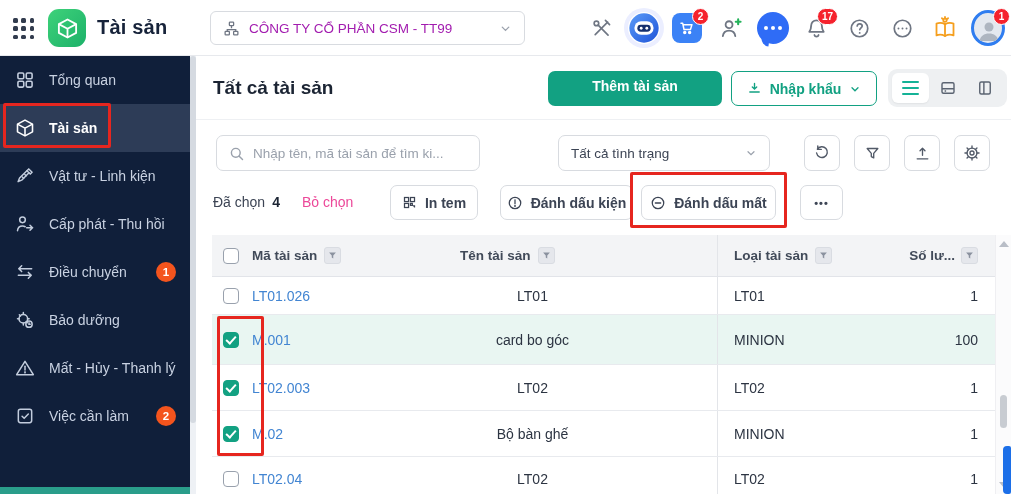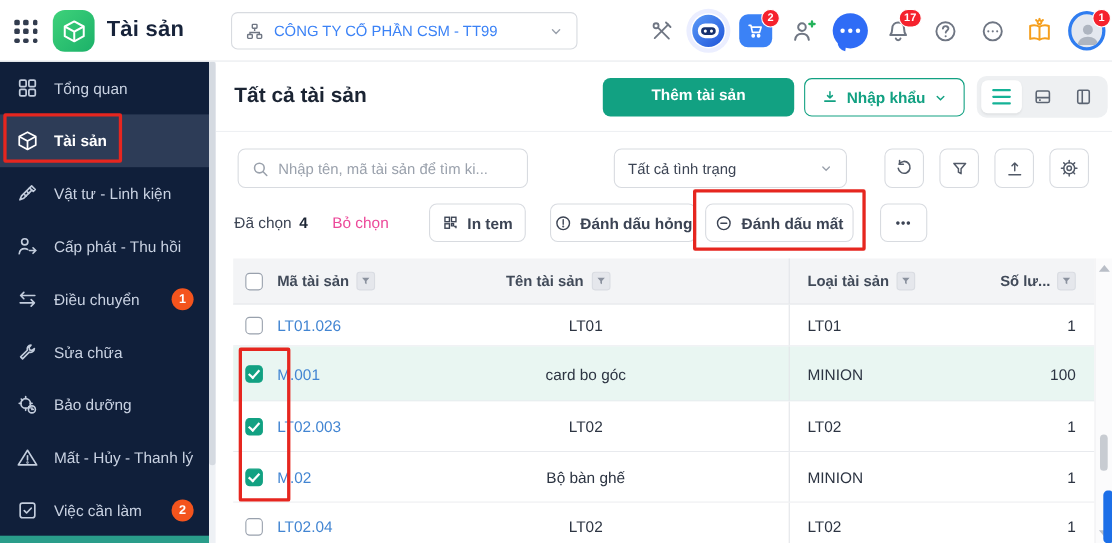--- a/index.html
+++ b/index.html
@@ -7,21 +7,21 @@
   body { font-family:"Liberation Sans","DejaVu Sans",sans-serif; background:#fff; position:relative; color:#2c3442; }
   svg { display:block; }
 
   
   .topbar { position:absolute; left:0; top:0; width:1011px; height:56px; background:#fff; border-bottom:1px solid #e7e9ed; z-index:5; }
   .applauncher { position:absolute; left:13px; top:18px; width:22px; height:22px; display:grid; grid-template-columns:repeat(3,1fr); gap:3px; cursor:pointer; }
   .applauncher i { width:4.5px; height:4.5px; border-radius:1.5px; background:#323c4e; }
   .logo { position:absolute; left:48px; top:9px; width:38px; height:38px; border-radius:11px; background:linear-gradient(135deg,#3ed27a,#1cb169); display:flex; align-items:center; justify-content:center; }
   .app-title { position:absolute; left:97px; top:16px; font-size:20px; font-weight:700; color:#17233a; letter-spacing:.2px; }
   .company-select { position:absolute; left:210px; top:11px; width:315px; height:34px; border:1px solid #d8dbe0; border-radius:6px; display:flex; align-items:center; gap:9px; padding:0 12px; cursor:pointer; background:#fff; }
-  .company-select .txt { font-size:13.5px; color:#3b82f6; flex:1; white-space:nowrap; overflow:hidden; }
+  .company-select .txt { font-size:13.5px; color:#a21caf; flex:1; white-space:nowrap; overflow:hidden; }
   .topbar-icons { position:absolute; right:6px; top:0; height:56px; display:flex; align-items:center; gap:9px; }
   .tbicon { position:relative; width:34px; height:34px; display:flex; align-items:center; justify-content:center; color:#6f7683; cursor:pointer; }
   .nbadge { position:absolute; top:-3px; right:-5px; background:#f5222d; color:#fff; font-size:10px; font-weight:700; border-radius:9px; min-width:17px; height:17px; line-height:14px; text-align:center; padding:1px 4px; border:1.5px solid #fff; z-index:2; }
   .robot-wrap { width:32px; height:32px; border-radius:50%; box-shadow:0 0 0 4px #ebeeff; }
   .cart-box { width:30px; height:30px; border-radius:8px; background:#3b82f6; display:flex; align-items:center; justify-content:center; }
   .chat-circle { width:32px; height:32px; border-radius:50%; background:#2f6cf6; display:flex; align-items:center; justify-content:center; gap:3px; position:relative; }
   .chat-circle i { width:4px; height:4px; border-radius:50%; background:#fff; }
   .chat-circle::after { content:""; position:absolute; left:4px; bottom:-2px; width:8px; height:8px; background:#2f6cf6; border-radius:0 0 0 8px; transform:rotate(8deg); }
   .avatar { width:36px; height:36px; border-radius:50%; border:3px solid #2f7df0; background:#e4e8ef; position:relative; overflow:hidden; }
   .avatar svg { position:absolute; left:3px; top:5px; }
@@ -273,28 +273,20 @@
         <svg viewBox="0 0 24 24" width="20" height="20" fill="none" stroke="currentColor" stroke-width="1.8" stroke-linecap="round" stroke-linejoin="round">
           <path d="M20 8H4.5M8 4.5L4.5 8 8 11.5"></path>
           <path d="M4 16h15.5M16 12.5L19.5 16 16 19.5"></path>
         </svg>
       </span>
     <span>Điều chuyển</span>
     <span class="sb-badge">1</span>
   </div>
   <div class="sbitem">
     <span class="sbic">
-        <svg viewBox="0 0 24 24" width="20" height="20" fill="none" stroke="currentColor" stroke-width="1.8" stroke-linecap="round" stroke-linejoin="round">
-          <path d="M19.5 8.2a4.3 4.3 0 0 1-5.6 4L6.6 19.5 4.5 17.4l7.3-7.3a4.3 4.3 0 0 1 4-5.6l-2.1 2.5.6 2.7 2.7.6z"></path>
-        </svg>
-      </span>
-    <span>Sửa chữa</span>
-  </div>
-  <div class="sbitem">
-    <span class="sbic">
         <svg viewBox="0 0 24 24" width="20" height="20" fill="none" stroke="currentColor" stroke-width="1.8" stroke-linecap="round">
           <circle cx="10" cy="10.5" r="5.2"></circle>
           <path d="M10 3v2M10 16v2M3 10.5h2M15 10.5h2M5.2 5.7l1.4 1.4M13.4 13.9l1.4 1.4"></path>
           <circle cx="16.8" cy="17" r="3.8"></circle>
           <path d="M16.8 15.4V17h1.5"></path>
         </svg>
       </span>
     <span>Bảo dưỡng</span>
   </div>
   <div class="sbitem">
@@ -447,21 +439,21 @@
     <span>In tem</span>
   </button>
   <button class="act-btn" style="left:304px;width:133px">
     <span>
         <svg width="16" height="16" viewBox="0 0 24 24" fill="none" stroke="currentColor" stroke-width="1.9">
           <circle cx="12" cy="12" r="8.6"></circle>
           <path d="M12 7.2v6" stroke-linecap="round"></path>
           <circle cx="12" cy="16.4" r=".5" fill="currentColor"></circle>
         </svg>
       </span>
-    <span>Đánh dấu hỏng</span>
+    <span>Đánh dấu kiện</span>
   </button>
   <button class="act-btn" style="left:445px;width:135px">
     <span>
         <svg width="16" height="16" viewBox="0 0 24 24" fill="none" stroke="currentColor" stroke-width="1.9">
           <circle cx="12" cy="12" r="8.6"></circle>
           <path d="M8 12h8" stroke-linecap="round"></path>
         </svg>
       </span>
     <span>Đánh dấu mất</span>
   </button>

